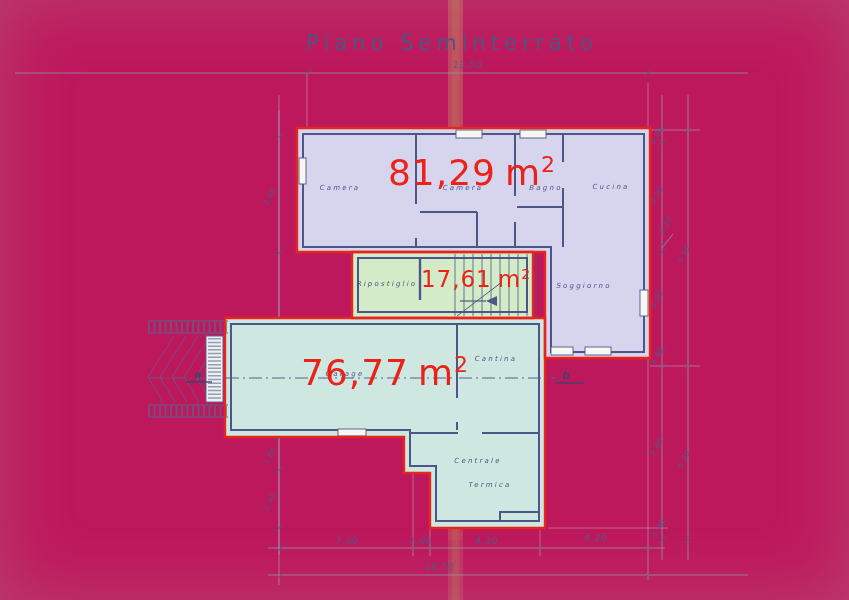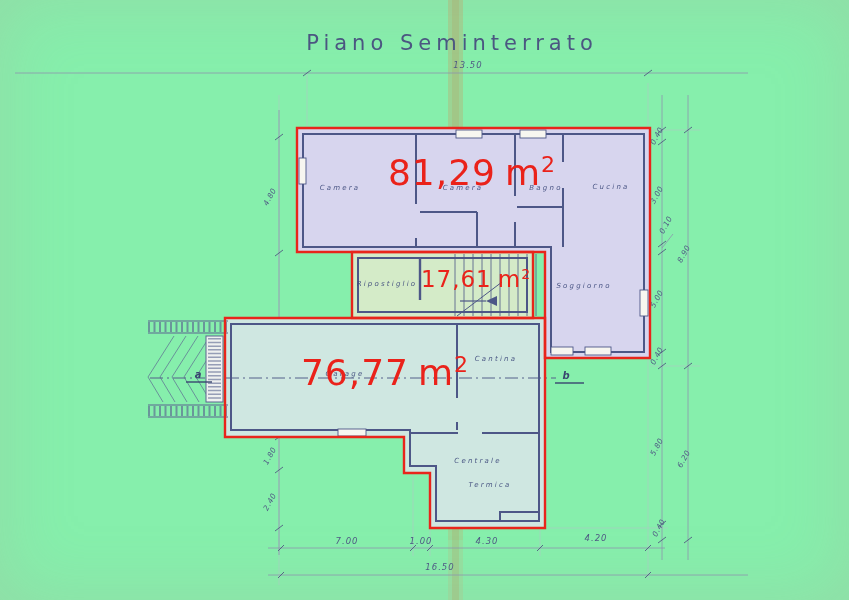--- a/index.html
+++ b/index.html
@@ -1,18 +1,18 @@
 <!DOCTYPE html>
 <html><head>
 <meta charset="utf-8">
 <style>
   html,body{margin:0;padding:0;background:#e9e7e0;}
   .page{
     width:849px;height:600px;position:relative;margin:0 auto;
-    background:#86efac;overflow:hidden;
+    background:#be185d;overflow:hidden;
     box-shadow:inset 0 0 70px rgba(175,170,150,.28);
     font-family:"DejaVu Sans",sans-serif;
   }
   svg{position:absolute;left:0;top:0;}
   .title-text{font-family:"DejaVu Sans",sans-serif;font-size:21px;letter-spacing:5px;fill:#4b5681;}
   .dimtext{font-family:"DejaVu Sans",sans-serif;font-style:italic;font-size:7.5px;fill:#4f5a84;letter-spacing:.5px;}
   .dimtext-big{font-family:"DejaVu Sans",sans-serif;font-style:italic;font-size:8.5px;fill:#4f5a84;letter-spacing:1px;}
   .roomtext{font-family:"DejaVu Sans",sans-serif;font-style:italic;font-size:7px;fill:#3f4b7c;letter-spacing:2.2px;opacity:.92;}
   .marker{font-family:"DejaVu Sans",sans-serif;font-style:italic;font-weight:bold;font-size:10px;fill:#39456f;}
   .area-big{font-family:"DejaVu Sans",sans-serif;fill:#ea221a;letter-spacing:1px;}

